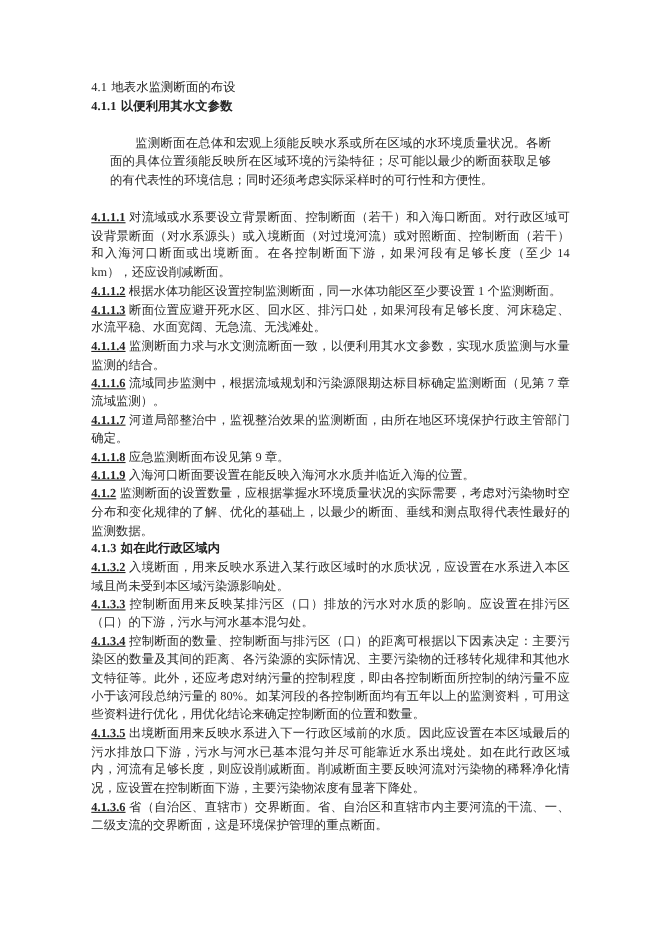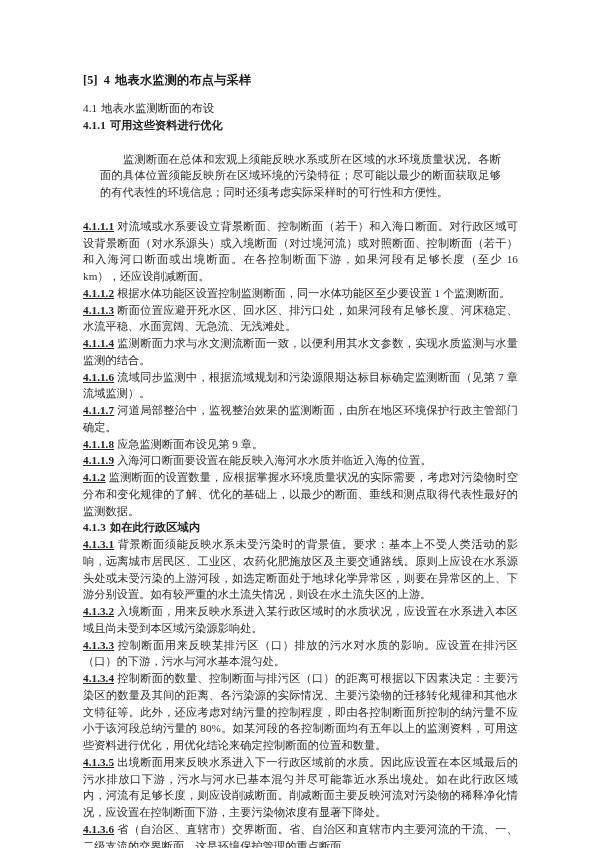--- a/index.html
+++ b/index.html
@@ -86,36 +86,33 @@
     color: #232323;
     text-decoration: underline;
   }
 </style>
 </head>
 <body>
 
 <div class="page">
   <div class="content">
 
-    <h1 class="doc-title">
-      <span class="tag">[5]</span><span class="num">4</span><span>地表水监测的布点与采样</span>
-    </h1>
 
     <h2 class="h2">
       <span class="lbl">4.1</span><span>地表水监测断面的布设</span>
     </h2>
 
     <h3 class="h3">
-      <span class="lbl">4.1.1</span><span>可用这些资料进行优化</span>
+      <span class="lbl">4.1.1</span><span>以便利用其水文参数</span>
     </h3>
 
     <p class="body indent">监测断面在总体和宏观上须能反映水系或所在区域的水环境质量状况。各断面的具体位置须能反映所在区域环境的污染特征；尽可能以最少的断面获取足够的有代表性的环境信息；同时还须考虑实际采样时的可行性和方便性。</p>
 
     <p class="clause">
-      <span class="lbl">4.1.1.1</span><span>对流域或水系要设立背景断面、控制断面（若干）和入海口断面。对行政区域可设背景断面（对水系源头）或入境断面（对过境河流）或对照断面、控制断面（若干）和入海河口断面或出境断面。在各控制断面下游，如果河段有足够长度（至少 16 km），还应设削减断面。</span>
+      <span class="lbl">4.1.1.1</span><span>对流域或水系要设立背景断面、控制断面（若干）和入海口断面。对行政区域可设背景断面（对水系源头）或入境断面（对过境河流）或对照断面、控制断面（若干）和入海河口断面或出境断面。在各控制断面下游，如果河段有足够长度（至少 14 km），还应设削减断面。</span>
     </p>
     <p class="clause">
       <span class="lbl">4.1.1.2</span><span>根据水体功能区设置控制监测断面，同一水体功能区至少要设置 1 个监测断面。</span>
     </p>
     <p class="clause">
       <span class="lbl">4.1.1.3</span><span>断面位置应避开死水区、回水区、排污口处，如果河段有足够长度、河床稳定、水流平稳、水面宽阔、无急流、无浅滩处。</span>
     </p>
     <p class="clause">
       <span class="lbl">4.1.1.4</span><span>监测断面力求与水文测流断面一致，以便利用其水文参数，实现水质监测与水量监测的结合。</span>
     </p>
@@ -133,23 +130,20 @@
     </p>
     <p class="clause">
       <span class="lbl">4.1.2</span><span>监测断面的设置数量，应根据掌握水环境质量状况的实际需要，考虑对污染物时空分布和变化规律的了解、优化的基础上，以最少的断面、垂线和测点取得代表性最好的监测数据。</span>
     </p>
 
     <h3 class="h3">
       <span class="lbl">4.1.3</span><span>如在此行政区域内</span>
     </h3>
 
     <p class="clause">
-      <span class="lbl">4.1.3.1</span><span>背景断面须能反映水系未受污染时的背景值。要求：基本上不受人类活动的影响，远离城市居民区、工业区、农药化肥施放区及主要交通路线。原则上应设在水系源头处或未受污染的上游河段，如选定断面处于地球化学异常区，则要在异常区的上、下游分别设置。如有较严重的水土流失情况，则设在水土流失区的上游。</span>
-    </p>
-    <p class="clause">
       <span class="lbl">4.1.3.2</span><span>入境断面，用来反映水系进入某行政区域时的水质状况，应设置在水系进入本区域且尚未受到本区域污染源影响处。</span>
     </p>
     <p class="clause">
       <span class="lbl">4.1.3.3</span><span>控制断面用来反映某排污区（口）排放的污水对水质的影响。应设置在排污区（口）的下游，污水与河水基本混匀处。</span>
     </p>
     <p class="clause">
       <span class="lbl">4.1.3.4</span><span>控制断面的数量、控制断面与排污区（口）的距离可根据以下因素决定：主要污染区的数量及其间的距离、各污染源的实际情况、主要污染物的迁移转化规律和其他水文特征等。此外，还应考虑对纳污量的控制程度，即由各控制断面所控制的纳污量不应小于该河段总纳污量的 80%。如某河段的各控制断面均有五年以上的监测资料，可用这些资料进行优化，用优化结论来确定控制断面的位置和数量。</span>
     </p>
     <p class="clause">
       <span class="lbl">4.1.3.5</span><span>出境断面用来反映水系进入下一行政区域前的水质。因此应设置在本区域最后的污水排放口下游，污水与河水已基本混匀并尽可能靠近水系出境处。如在此行政区域内，河流有足够长度，则应设削减断面。削减断面主要反映河流对污染物的稀释净化情况，应设置在控制断面下游，主要污染物浓度有显著下降处。</span>

